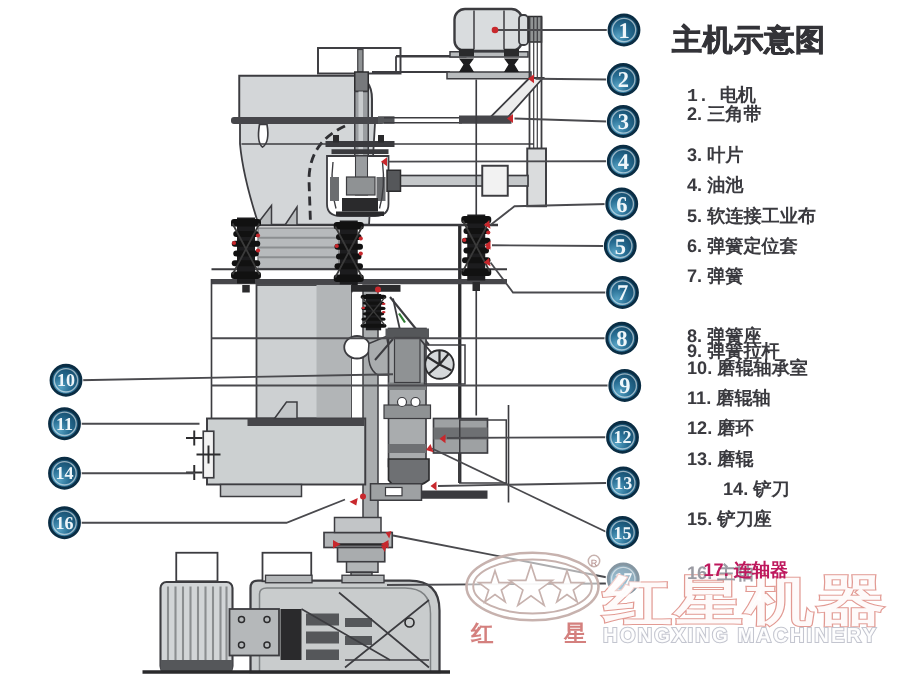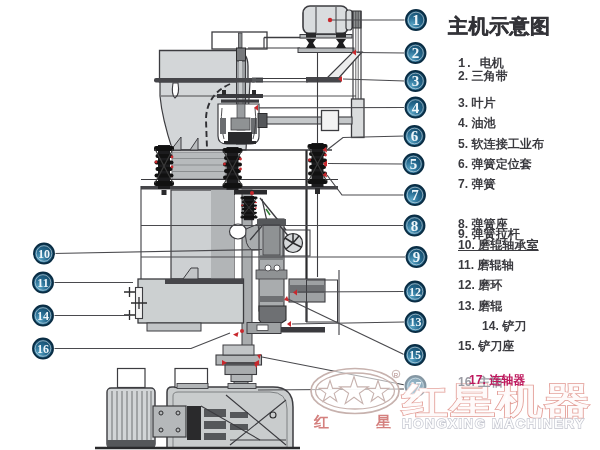--- a/index.html
+++ b/index.html
@@ -362,20 +362,20 @@
 <div class="ttl">主机示意图</div>
 <div class="li" style="top:54.5px;font-family:Liberation Mono, monospace;">1. 电机</div>
 <div class="li" style="top:68px;">2. 三角带</div>
 <div class="li" style="top:95px;">3. 叶片</div>
 <div class="li" style="top:115.25px;">4. 油池</div>
 <div class="li" style="top:135.5px;">5. 软连接工业布</div>
 <div class="li" style="top:155.75px;text-align:center;">6. 弹簧定位套</div>
 <div class="li" style="top:176px;">7. 弹簧</div>
 <div class="li" style="top:196.25px;margin-top:20px;">8. 弹簧座</div>
 <div class="li" style="top:226px;text-align:center;">9. 弹簧拉杆</div>
-<div class="li" style="top:236.75px;text-decoration:underline;">10. 磨辊轴承室</div>
+<div class="li" style="top:236.75px;">10. 磨辊轴承室</div>
 <div class="li" style="top:257px;">11. 磨辊轴</div>
 <div class="li" style="top:277.25px;">12. 磨环</div>
 <div class="li" style="top:297.5px;">13. 磨辊</div>
 <div class="li" style="top:317.75px;margin-left:24px;">14. 铲刀</div>
 <div class="li" style="top:338px;">15. 铲刀座</div>
 <div class="li faded" style="top:374px;text-align:right;">16. 主轴</div>
 <div class="li" style="top:372px;color:#be185d;margin-left:11px;">17. 连轴器</div>
 
 </body></html>

